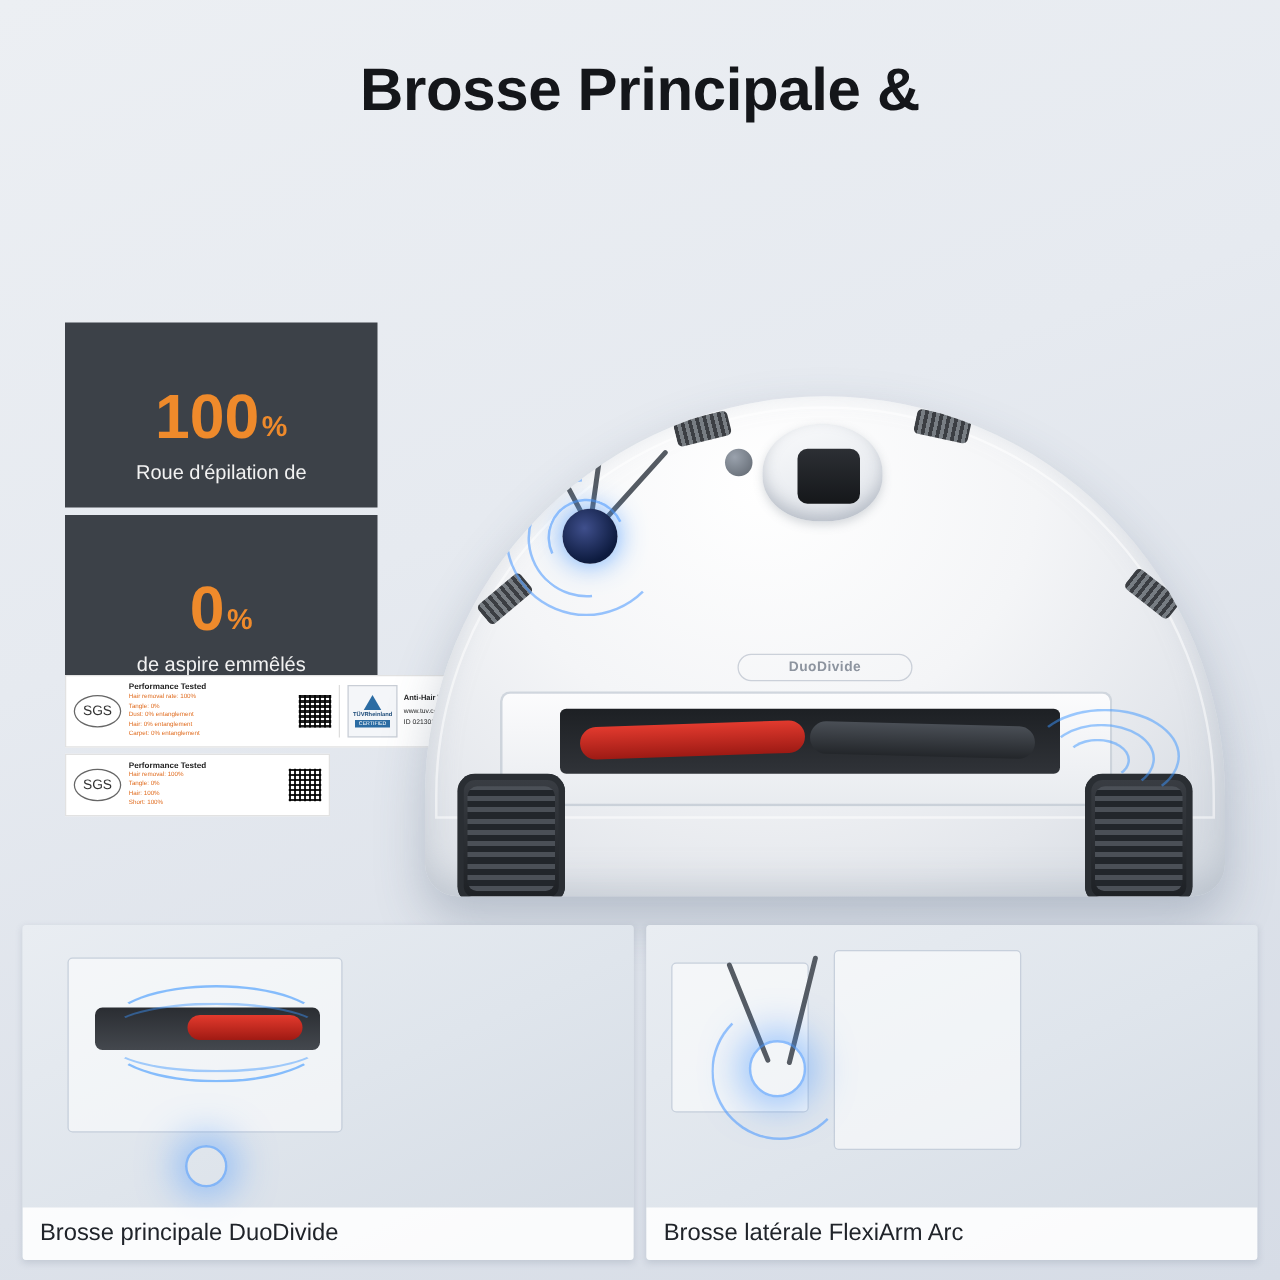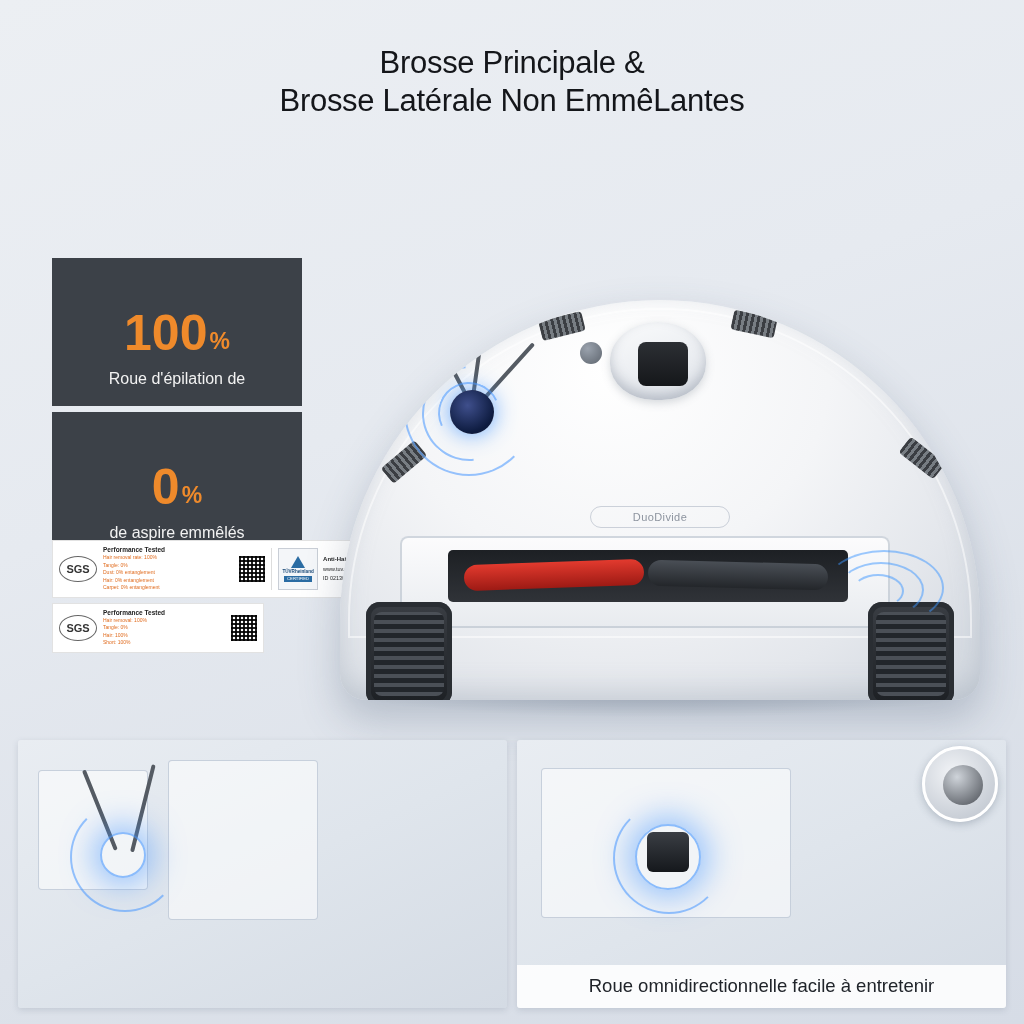--- a/index.html
+++ b/index.html
@@ -10,22 +10,22 @@
   }
   .page {
     position: relative;
     width: 1024px; height: 1024px;
     background: linear-gradient(160deg, #eceff3 0%, #e6eaf0 40%, #dde2ea 70%, #d6dce6 100%);
   }
 
   
   .header { padding-top: 44px; text-align: center; }
   .title {
-    font-size: 31px;
-    font-weight: normal;
+    font-size: 48px;
+    font-weight: bold;
     color: #14161a;
     line-height: 1.22;
     letter-spacing: -0.3px;
     text-align: center;
   }
   .subtitle {
     margin-top: 16px;
     font-size: 20px;
     color: #3a3e45;
     line-height: 1.45;
@@ -78,21 +78,21 @@
     align-items: center;
     padding: 5px 6px;
     margin-bottom: 5px;
     gap: 6px;
   }
   .sgs-logo {
     border: 1.4px solid #666;
     border-radius: 50%;
     width: 38px; height: 26px;
     display: flex; align-items: center; justify-content: center;
-    font-size: 11px; font-weight: bold; color: #333;
+    font-size: 11px; font-weight: normal; color: #333;
     flex: 0 0 auto;
   }
   .cert-text { flex: 1 1 auto; }
   .cert-title { font-size: 6.5px; color: #222; font-weight: bold; margin-bottom: 1px; }
   .cert-lines { font-size: 5px; color: #444; line-height: 1.5; }
   .cert-lines span { display: block; }
   .cert-lines .dot { color: #e06c1f; }
   .qr {
     width: 26px; height: 26px;
     background:
@@ -124,22 +124,22 @@
   .tuv-cert {
     font-size: 4.2px; color: #fff; background: #2b6ca3;
     padding: 0.5px 3px; margin-top: 1px;
   }
   .tuv-text { font-size: 5.4px; color: #222; line-height: 1.7; }
   .tuv-text .b { font-weight: bold; font-size: 6px; }
 
   
   .hero {
     position: absolute;
-    left: 330px; top: 290px;
-    width: 660px; height: 410px;
+    left: 330px; top: 307px;
+    width: 660px; height: 410px; font-weight: bold;
   }
   .robot-body {
     position: absolute;
     left: 10px; top: 10px;
     width: 640px; height: 400px;
     border-radius: 320px 320px 26px 26px;
     background:
       radial-gradient(ellipse at 42% 18%, #ffffff 0%, #f4f5f7 42%, #e4e7ec 72%, #cfd5dd 100%);
     box-shadow: 0 18px 40px rgba(70,85,110,0.28), inset 0 -10px 26px rgba(150,160,175,0.35);
     overflow: hidden;
@@ -336,21 +336,20 @@
   }
 </style>
 </head>
 <body>
 
 <div class="page">
 
   <div class="header">
     <div class="title">
       <div>Brosse Principale &amp;</div>
-      <div>Brosse Latérale Non EmmêLantes</div>
     </div>
   </div>
 
   <div class="stats">
     <div class="stat-card">
       <div class="stat-value">
         <span>100</span>
         <span class="stat-pct">%</span>
       </div>
       <div class="stat-label">Roue d'épilation de</div>
@@ -443,40 +442,40 @@
         <div class="swirl s3"></div>
       </div>
       <div class="wave w1"></div>
       <div class="wave w2"></div>
       <div class="wave w3"></div>
     </div>
   </div>
 
   <div class="cards">
 
+    <div class="card">
+      <div class="art">
+        <div class="panel-line" style="left:36px;top:26px;width:220px;height:140px;"></div>
+        <div class="art-roller"></div>
+        <div class="art-roller-red"></div>
+        <div class="helix"></div>
+        <div class="helix h2"></div>
+        <div class="glow-circle" style="left:130px;top:176px;width:34px;height:34px;"></div>
+      </div>
+      <div class="card-caption">Brosse principale DuoDivide</div>
+    </div>
 
     <div class="card">
       <div class="art">
         <div class="panel-line" style="left:150px;top:20px;width:150px;height:160px;"></div>
         <div class="panel-line" style="left:20px;top:30px;width:110px;height:120px;"></div>
         <div class="arm" style="left:96px;top:24px;height:86px;transform:rotate(-22deg);"></div>
         <div class="arm" style="left:112px;top:22px;height:90px;transform:rotate(14deg);"></div>
         <div class="glow-circle" style="left:82px;top:92px;width:46px;height:46px;"></div>
         <div class="swirl" style="left:52px;top:62px;width:110px;height:110px;"></div>
       </div>
-    </div>
-
-    <div class="card">
-      <div class="art">
-        <div class="panel-line" style="left:24px;top:28px;width:250px;height:150px;"></div>
-        <div class="glow-circle" style="left:118px;top:84px;width:66px;height:66px;"></div>
-        <div style="position:absolute;left:130px;top:92px;width:42px;height:40px;border-radius:6px;background:linear-gradient(180deg,#3a3e44,#15181c);"></div>
-        <div class="swirl" style="left:96px;top:62px;width:112px;height:112px;"></div>
-      </div>
-      <div class="corner-inset">
-        <div class="ball"></div>
-      </div>
-      <div class="card-caption two-line">Roue omnidirectionnelle facile à entretenir</div>
-    </div>
+      <div class="card-caption">Brosse latérale FlexiArm Arc</div>
+    </div>
+
 
   </div>
 
 </div>
 
 </body></html>

